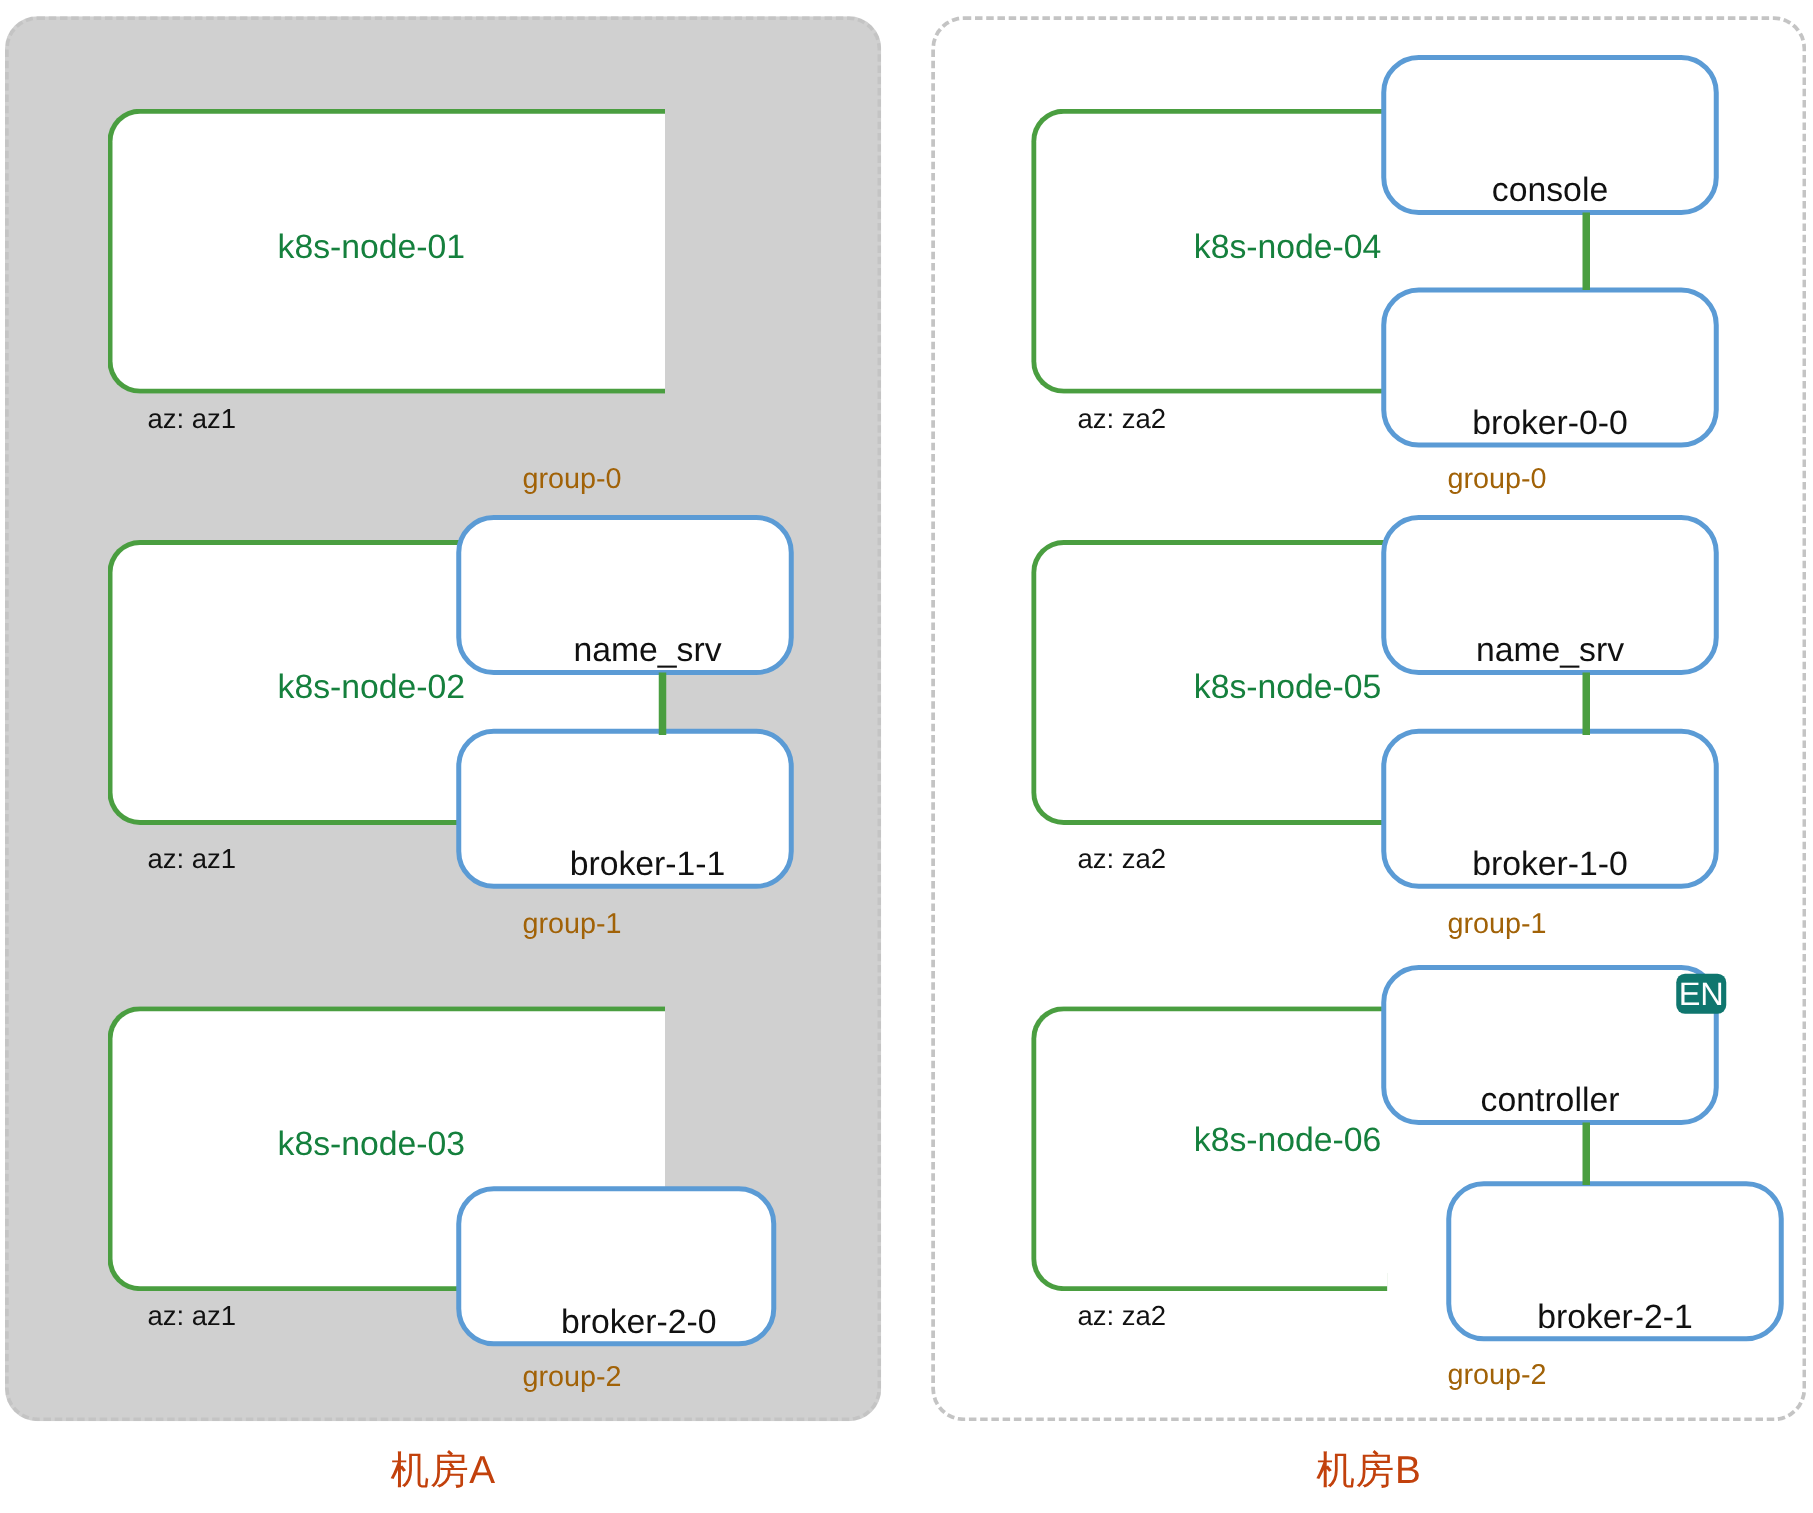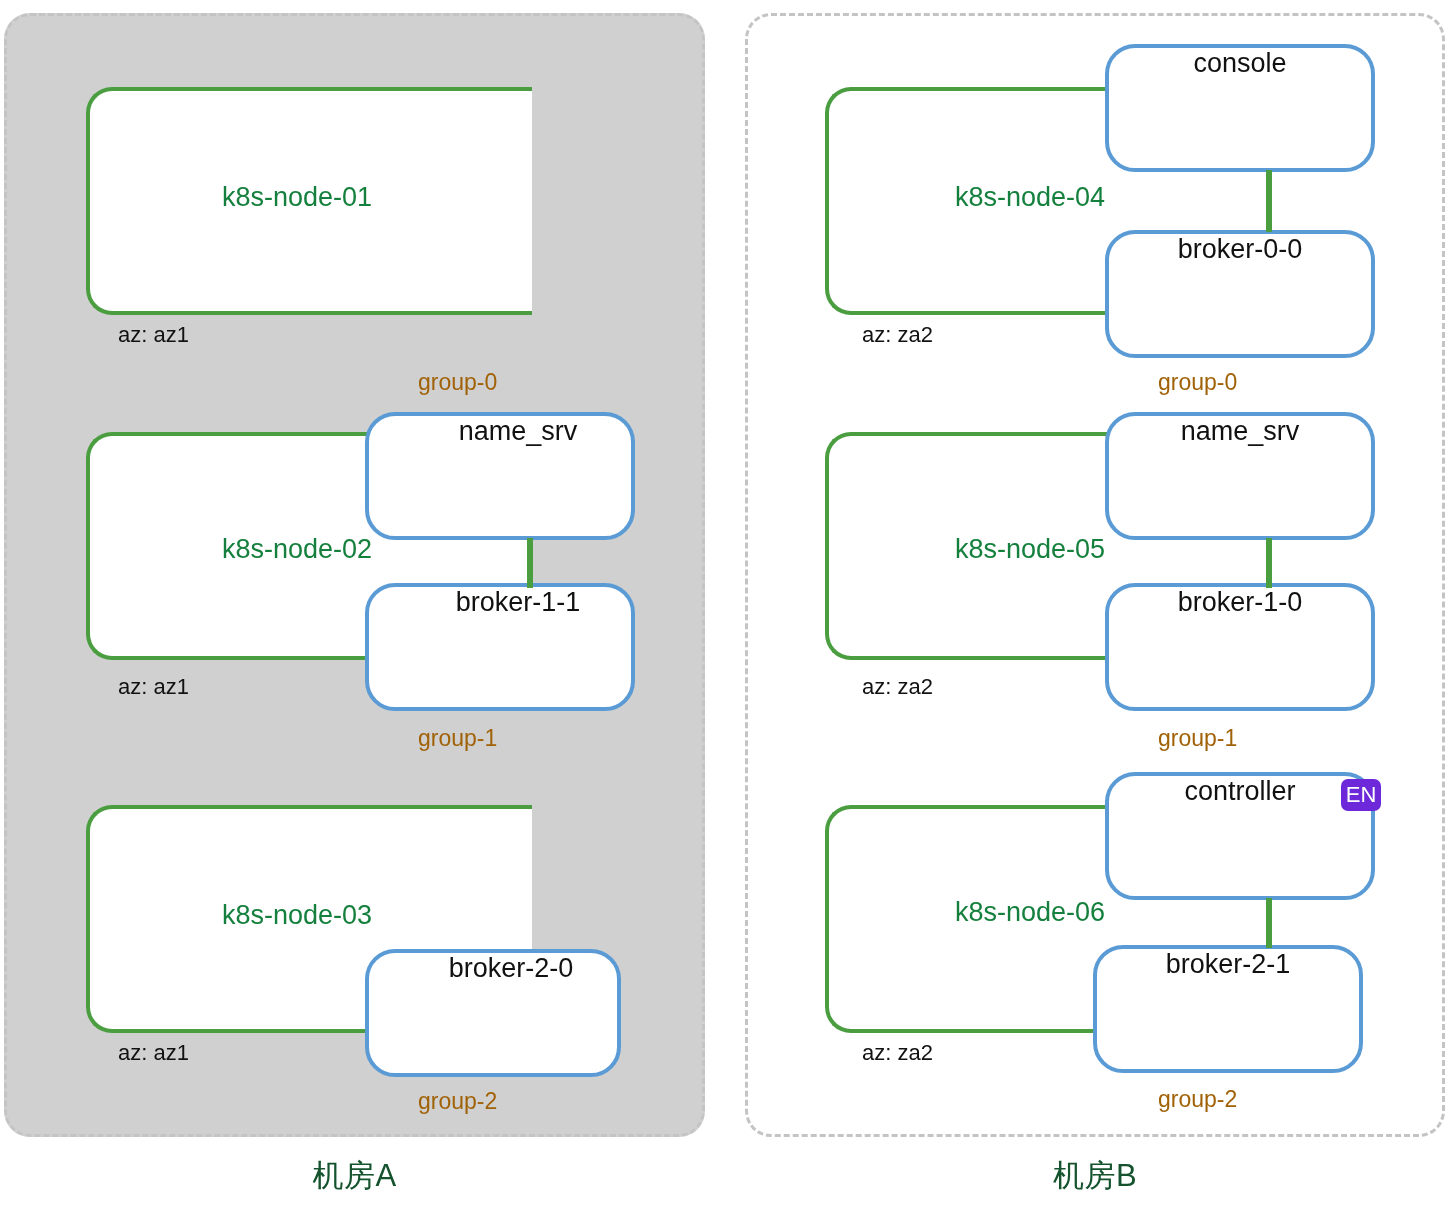--- a/index.html
+++ b/index.html
@@ -22,21 +22,21 @@
     border-radius:26px;
     box-sizing:border-box;
   }
   .dc-panel.filled{background:#d0d0d0;}
   .dc-panel.plain{background:#ffffff;}
 
   .dc-caption{
     position:absolute;
     text-align:center;
     font-size:31px;
-    color:#14532d;
+    color:#c2410c;
     letter-spacing:.5px;
     white-space:nowrap;
   }
 
   
   .node-box{
     position:absolute;
     box-sizing:border-box;
     background:#ffffff;
     border:4px solid #4a9e40;
@@ -75,21 +75,21 @@
 
   
   .pod-box{
     position:absolute;
     box-sizing:border-box;
     background:#ffffff;
     border:4px solid #5b9bd5;
     border-radius:30px;
     z-index:4;
     display:flex;
-    align-items:flex-start;
+    align-items:flex-end;
   }
   .pod-label{
     width:100%;
     text-align:center;
     font-size:27px;
     color:#111111;
     white-space:nowrap;
     padding-left:36px;
     box-sizing:border-box;
   }
@@ -99,24 +99,24 @@
   .connector{
     position:absolute;
     width:6px;
     background:#4a9e40;
     z-index:5;
   }
 
   
   .ime-badge{
     position:absolute;
-    background:#6d28d9;
+    background:#0f766e;
     color:#ffffff;
     border-radius:7px;
-    font-size:22px;
+    font-size:26px;
     line-height:32px;
     text-align:center;
     z-index:20;
   }
 </style>
 </head>
 <body>
 
 <div id="stage">
 
@@ -181,21 +181,21 @@
   <div class="group-label" style="left:1158px; top:725px;">group-1</div>
 
   <div class="node-box open-right" style="left:825px; top:805px; width:285px; height:228px;"></div>
   <div class="node-label" style="left:955px; top:897px;">k8s-node-06</div>
   <div class="az-label" style="left:862px; top:1040px;">az: za2</div>
 
   <div class="pod-box" style="left:1105px; top:772px; width:270px; height:128px;">
     <span class="pod-label centered">controller</span>
   </div>
   <div class="connector" style="left:1266px; top:898px; height:50px;"></div>
-  <div class="pod-box" style="left:1093px; top:945px; width:270px; height:128px;">
+  <div class="pod-box" style="left:1157px; top:945px; width:270px; height:128px;">
     <span class="pod-label centered">broker-2-1</span>
   </div>
   <div class="group-label" style="left:1158px; top:1086px;">group-2</div>
 
   <div class="dc-caption" style="left:745px; top:1155px; width:700px;">机房B</div>
 
   <div class="ime-badge" style="left:1341px; top:779px; width:40px; height:32px;">EN</div>
 
 </div>
 

